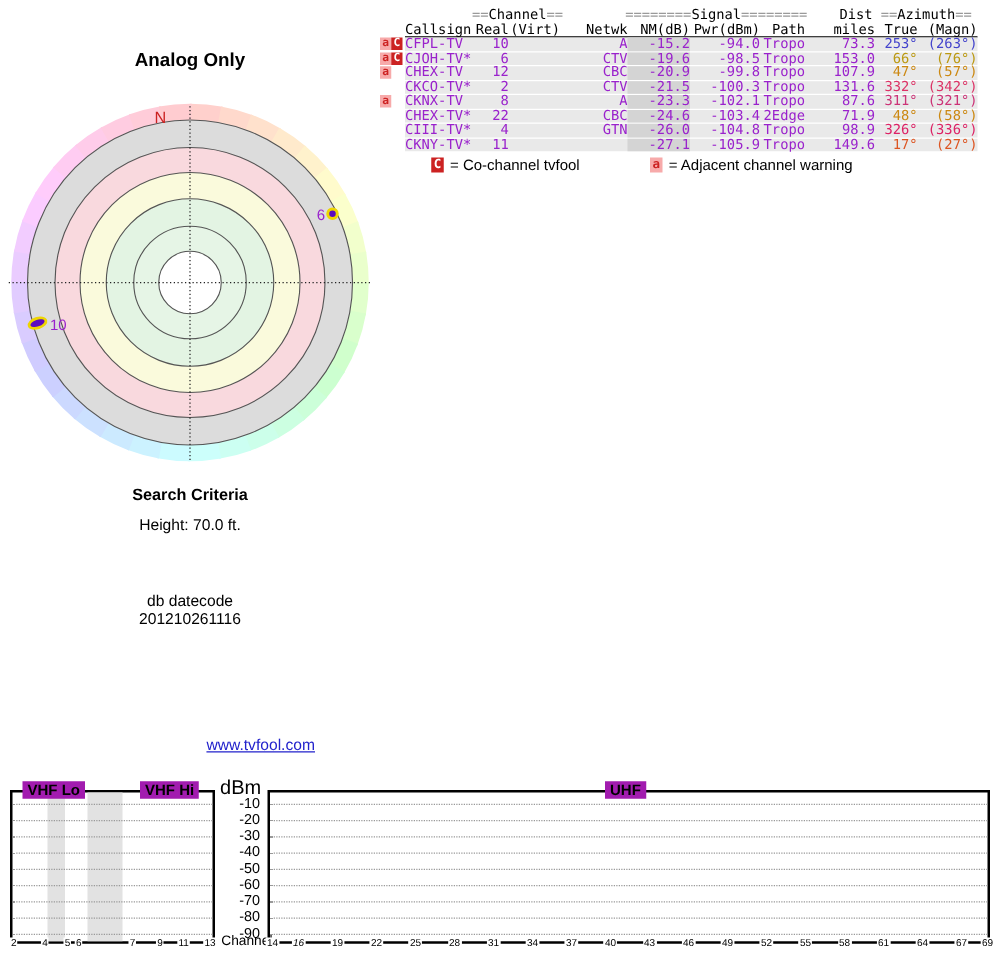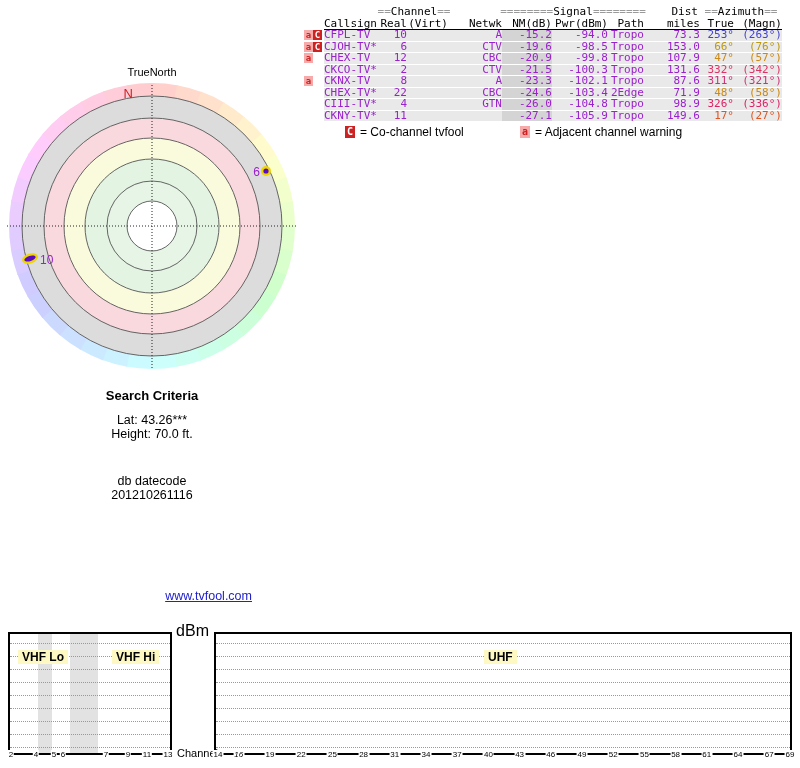--- a/index.html
+++ b/index.html
@@ -56,33 +56,33 @@
   .sitelink a{color:#2222cc;text-decoration:underline;}
 
   
   .specbox{position:absolute;top:632px;height:123px;border:2px solid #000;box-sizing:border-box;background:#fff;}
   .vhfbox{left:8px;width:164px;}
   .uhfbox{left:214px;width:578px;}
   .gridline{position:absolute;left:0;right:0;height:0;border-top:1px dotted #999;}
   .band{position:absolute;top:0;bottom:0;background:#e2e2e2;}
   .chtick{position:absolute;bottom:-6px;transform:translateX(-50%);font-size:8px;line-height:9px;
           background:#fff;padding:0 1px;z-index:3;white-space:nowrap;}
-  .chart-label{position:absolute;top:650px;background:#fef9c3;font-size:12px;font-weight:bold;
+  .chart-label{position:absolute;top:625px;background:#a21caf;font-size:12px;font-weight:bold;
                padding:0 4px;z-index:3;line-height:14px;}
   .dbm-col{position:absolute;left:176px;top:634px;width:32px;height:121px;}
   .dbm-tick{position:absolute;right:0;font-size:11.5px;line-height:12px;}
   .dbm-title{position:absolute;left:176px;top:624px;width:33px;text-align:right;font-size:16px;line-height:14px;}
   .chan-title{position:absolute;left:177px;top:747px;width:38px;text-align:center;font-size:11px;line-height:13px;}
 </style>
 </head>
 <body>
 
 <div class="canvas">
 
-  <div class="radar-sub">TrueNorth</div>
+  <div class="radar-title">Analog Only</div>
 
   <svg class="radar-svg" width="310" height="300">
     <g id="hue-wheel">
         <path d="M 152 5 A 143 143 0 0 1 178.30504313761898 7.440245071613731 L 175.9136755796536 20.21840461055794 A 130 130 0 0 0 152 18 Z" fill="hsl(5,100%,90%)"></path>
         <path d="M 176.83168940637103 7.172491319254249 A 143 143 0 0 1 202.31335572187237 14.143486389326824 L 197.73941429261123 26.312260353933482 A 130 130 0 0 0 174.57426309670095 19.97499210841295 Z" fill="hsl(15,100%,90%)"></path>
         <path d="M 200.90888049557063 13.623955227615085 A 143 143 0 0 1 224.79292245230312 24.91389013843606 L 218.17538404754828 36.103536489487325 A 130 130 0 0 0 196.46261863233693 25.83995929783191 Z" fill="hsl(25,100%,90%)"></path>
         <path d="M 223.5 24.158367258825265 A 143 143 0 0 1 245.06071306901669 39.424203051112045 L 236.60064824456063 49.2947300464655 A 130 130 0 0 0 217 35.41669750802296 Z" fill="hsl(35,100%,90%)"></path>
         <path d="M 243.91862818517512 38.45564463398614 A 143 143 0 0 1 262.5009010101212 57.23353661207575 L 252.45536455465563 65.48503328370523 A 130 130 0 0 0 235.5623892592501 48.41422239453286 Z" fill="hsl(45,100%,90%)"></path>
         <path d="M 261.54435536601386 56.08137181482488 A 143 143 0 0 1 276.58357499018706 77.80076323303484 L 265.25779544562465 84.18251203003169 A 130 130 0 0 0 251.58577760546714 64.43761074074989 Z" fill="hsl(55,100%,90%)"></path>
         <path d="M 275.84163274117475 76.49999999999999 A 143 143 0 0 1 286.88084008650696 100.50095814063042 L 274.61894553318814 104.81905285511856 A 130 130 0 0 0 264.583302491977 82.99999999999999 Z" fill="hsl(65,100%,90%)"></path>
@@ -316,21 +316,20 @@
       <span>= Co-channel tvfool</span>
     </span>
     <span class="leg-item" style="left:220px">
       <span class="wbox wa">a</span>
       <span>= Adjacent channel warning</span>
     </span>
   </div>
 
   <div class="search">
     <div class="title">Search Criteria</div>
-    <div>Lat: 43.26***</div>
     <div>Height: 70.0 ft.</div>
   </div>
   <div class="datecode">
     <div>db datecode</div>
     <div>201210261116</div>
   </div>
 
   <div class="sitelink">
     <a href="#">www.tvfool.com</a>
   </div>
@@ -385,15 +384,26 @@
       <span class="chtick" style="left: 490.8px;">61</span>
       <span class="chtick" style="left: 522px;">64</span>
       <span class="chtick" style="left: 553.2px;">67</span>
       <span class="chtick" style="left: 574px;">69</span>
     </div>
 
   <div class="chart-label" style="left:18px">VHF Lo</div>
   <div class="chart-label" style="left:112px">VHF Hi</div>
   <div class="chart-label" style="left:484px">UHF</div>
   <div class="dbm-title">dBm</div>
+  <div class="dbm-col" id="dbm-col">
+      <div class="dbm-tick" style="top: 3px;">-10</div>
+      <div class="dbm-tick" style="top: 16px;">-20</div>
+      <div class="dbm-tick" style="top: 29px;">-30</div>
+      <div class="dbm-tick" style="top: 42px;">-40</div>
+      <div class="dbm-tick" style="top: 55px;">-50</div>
+      <div class="dbm-tick" style="top: 68px;">-60</div>
+      <div class="dbm-tick" style="top: 81px;">-70</div>
+      <div class="dbm-tick" style="top: 94px;">-80</div>
+      <div class="dbm-tick" style="top: 107px;">-90</div>
+    </div>
   <div class="chan-title">Channel</div>
 
 </div>
 
 </body></html>

